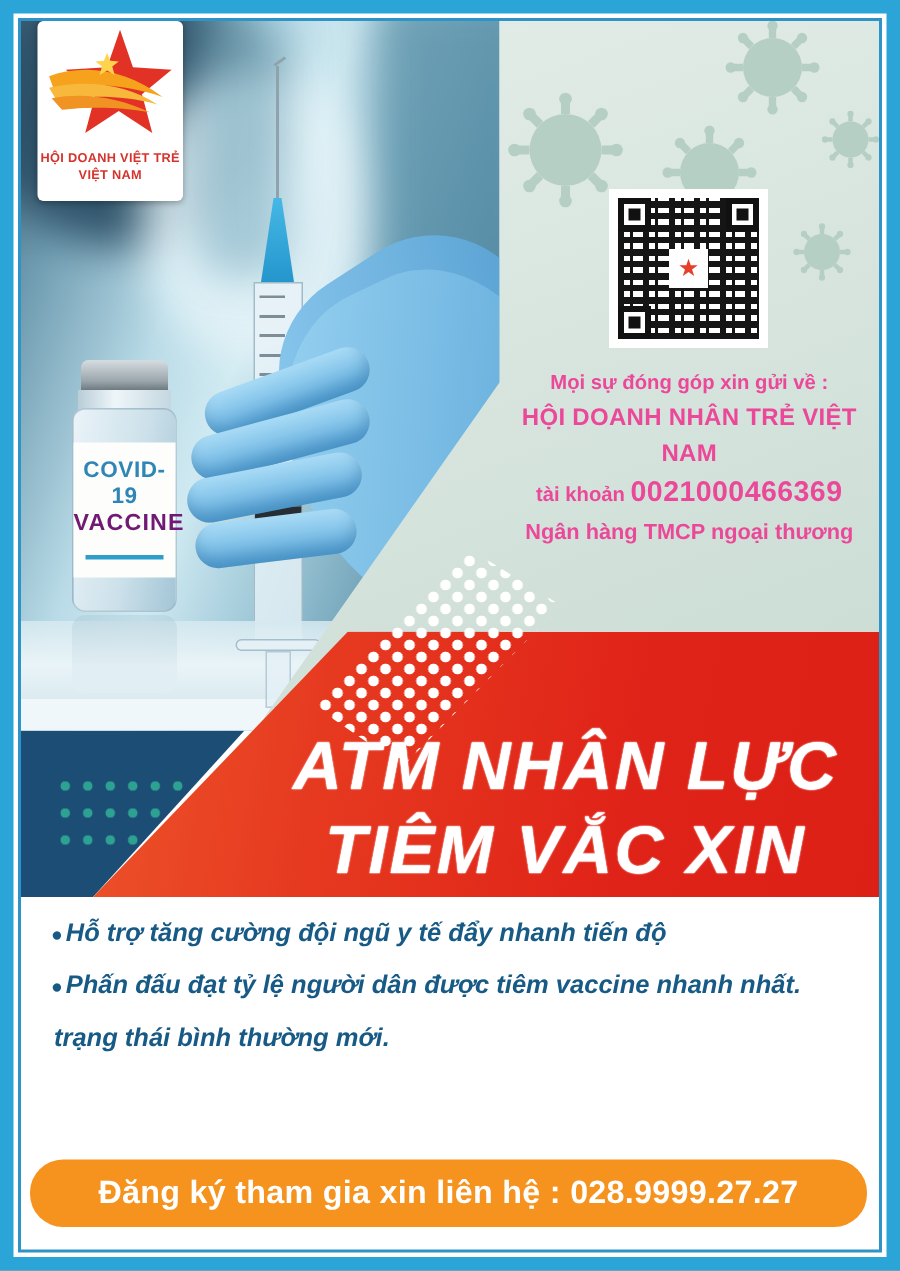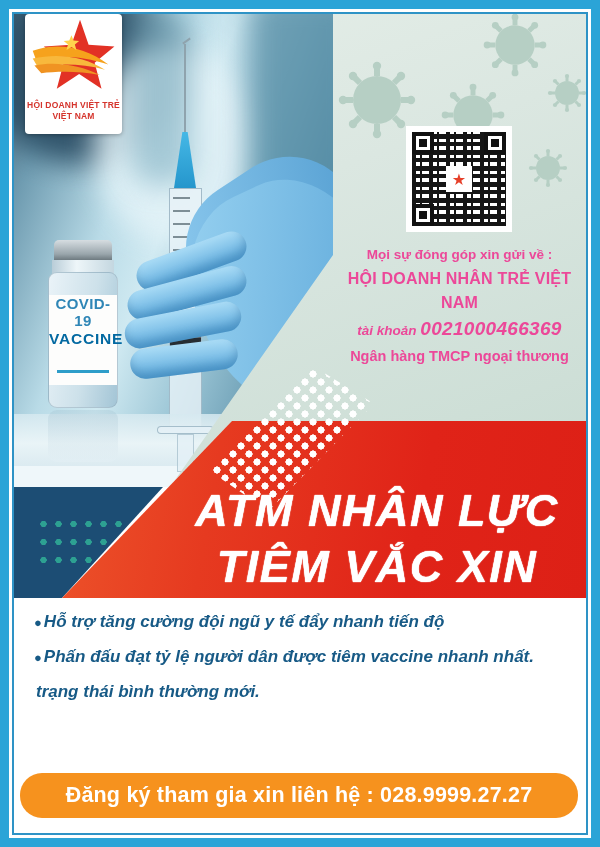--- a/index.html
+++ b/index.html
@@ -54,23 +54,23 @@
 
   
   .vial-cap{position:absolute;left:40px;top:226px;width:58px;height:20px;border-radius:5px 5px 0 0;z-index:5;
             background:linear-gradient(180deg,#d6dde1,#9aa6ac 70%,#6e7a80);}
   .vial-neck{position:absolute;left:38px;top:246px;width:62px;height:14px;z-index:5;
              background:linear-gradient(90deg,#b9cdd8,#eef6f9 40%,#c4d7e0);}
   .vial-body{position:absolute;left:34px;top:258px;width:70px;height:136px;border-radius:9px;z-index:5;
              background:linear-gradient(100deg,#eaf3f8,#cde1ea 55%,#a3c5d6);
              border:1px solid rgba(150,175,190,.6);box-sizing:border-box;}
   .vial-label{position:absolute;left:0px;top:22px;width:68px;height:90px;background:#fdfdfc;
-              text-align:center;box-sizing:border-box;}
+              text-align:center;padding-top:10px;box-sizing:border-box;}
   .vial-line1{color:#2f86b6;font-weight:bold;font-size:15px;letter-spacing:.4px;}
-  .vial-line2{color:#0369a1;font-weight:bold;font-size:15.5px;letter-spacing:.8px;margin-top:1px;}
+  .vial-line2{color:#701a75;font-weight:bold;font-size:15.5px;letter-spacing:.8px;margin-top:1px;}
   .vial-stripe{position:absolute;left:8px;bottom:12px;width:52px;height:3px;background:#2e9dc9;}
   .vial-reflect{position:absolute;left:34px;top:396px;width:70px;height:52px;border-radius:9px;opacity:.3;z-index:5;
                 background:linear-gradient(180deg,#9fbecd,#e8f2f7);}
 
   
   .logo-card{position:absolute;left:11px;top:0px;width:97px;height:120px;background:#fff;border-radius:4px;
              z-index:12;box-shadow:0 1px 4px rgba(0,0,0,.3);text-align:center;}
   .logo-card svg{display:block;margin:4px auto 0;}
   .logo-text{color:#d5342c;font-weight:bold;font-size:8.5px;line-height:10.5px;letter-spacing:.2px;}
 
@@ -87,21 +87,21 @@
      repeating-linear-gradient(0deg,#151515 0 4px,#fff 4px 7px,#151515 7px 12px,#fff 12px 16px);}
   .qr-finder{position:absolute;width:22px;height:22px;border:4px solid #111;background:#fff;box-sizing:border-box;}
   .qr-finder::after{content:"";position:absolute;left:3px;top:3px;width:8px;height:8px;background:#111;}
   .qr-tl{left:6px;top:6px;} .qr-tr{right:6px;top:6px;} .qr-bl{left:6px;bottom:6px;}
   .qr-logo{position:absolute;left:50%;top:50%;width:26px;height:26px;margin:-13px 0 0 -13px;background:#fff;
            display:flex;align-items:center;justify-content:center;font-size:16px;color:#e6402a;}
 
   .donation{position:absolute;left:319px;top:229px;width:253px;text-align:center;color:#ec4899;z-index:7;}
   .don-intro{font-size:13.5px;font-weight:bold;line-height:24px;}
   .don-org{font-size:16px;font-weight:bold;line-height:24px;letter-spacing:.2px;}
-  .don-acc{line-height:27px;font-weight:bold;font-style:italic;}
+  .don-acc{line-height:27px;font-weight:bold;}
   .don-acc-label{font-size:13.5px;}
   .don-acc-num{font-size:19px;letter-spacing:.3px;}
   .don-bank{font-size:14.5px;font-weight:bold;line-height:25px;}
 
   
   .navy{position:absolute;left:0;top:473px;width:220px;height:111px;background:#1c4d74;z-index:6;
         clip-path:polygon(0 0,149px 0,48px 111px,0 111px);}
   .teal-dots{position:absolute;left:22px;top:28px;width:132px;height:56px;
         background:radial-gradient(circle,#2da192 3px,transparent 3.4px);
         background-size:15px 18px;background-position:0 0;}

